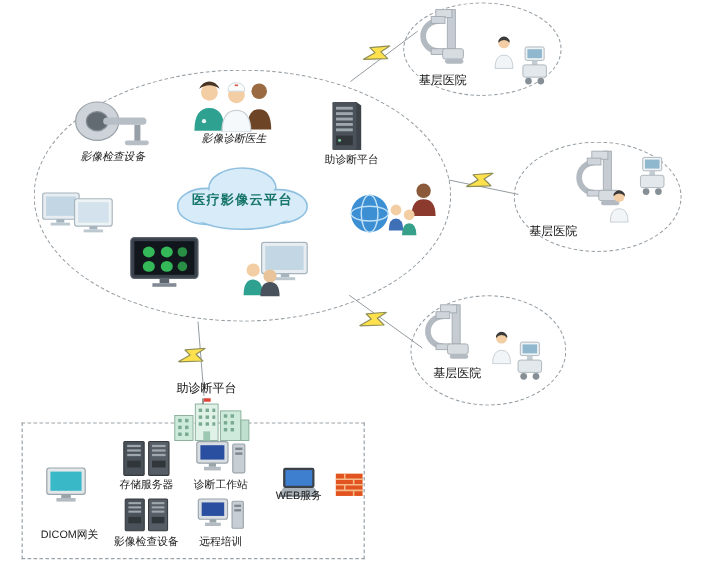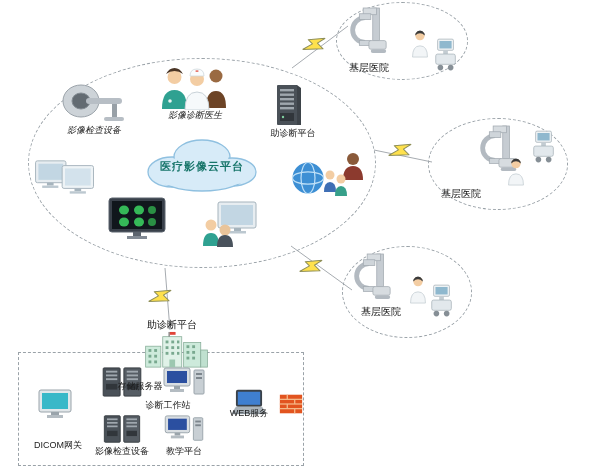--- a/index.html
+++ b/index.html
@@ -276,21 +276,21 @@
     <rect x="5" y="5" width="12" height="2" fill="#9fa7ae"></rect>
       <rect x="5" y="9" width="12" height="2" fill="#9fa7ae"></rect>
     <rect x="5" y="13" width="12" height="2" fill="#9fa7ae"></rect>
       <rect x="5" y="19" width="12" height="6" fill="#31363b"></rect>
     <rect x="24" y="2" width="18" height="30" rx="1" fill="#565d64" stroke="#343a3f"></rect>
     <rect x="27" y="5" width="12" height="2" fill="#9fa7ae"></rect>
       <rect x="27" y="9" width="12" height="2" fill="#9fa7ae"></rect>
     <rect x="27" y="13" width="12" height="2" fill="#9fa7ae"></rect>
       <rect x="27" y="19" width="12" height="6" fill="#31363b"></rect>
   </svg>
-  <div class="lbl" style="left:94px; top:381px; width:56px;margin-left:18px;">存储服务器</div>
+  <div class="lbl" style="left:94px; top:399px; width:56px;">存储服务器</div>
 
   <svg class="icon" style="left:100px; top:414px;" width="44" height="30" viewBox="0 0 44 34">
     <rect x="2" y="2" width="18" height="30" rx="1" fill="#4a5158" stroke="#343a3f"></rect>
     <rect x="5" y="5" width="12" height="2" fill="#9fa7ae"></rect>
       <rect x="5" y="9" width="12" height="2" fill="#9fa7ae"></rect>
     <rect x="5" y="13" width="12" height="2" fill="#9fa7ae"></rect>
       <rect x="5" y="19" width="12" height="6" fill="#31363b"></rect>
     <rect x="24" y="2" width="18" height="30" rx="1" fill="#565d64" stroke="#343a3f"></rect>
     <rect x="27" y="5" width="12" height="2" fill="#9fa7ae"></rect>
       <rect x="27" y="9" width="12" height="2" fill="#9fa7ae"></rect>
@@ -301,32 +301,32 @@
 
   <svg class="icon" style="left:160px; top:366px;" width="48" height="32" viewBox="0 0 44 32">
     <rect x="2" y="2" width="26" height="18" rx="2" fill="#d9dee2" stroke="#9aa4ab"></rect>
     <rect x="5" y="5" width="20" height="12" fill="#2b4fa0"></rect>
     <rect x="12" y="20" width="6" height="3" fill="#9aa4ab"></rect>
     <rect x="8" y="23" width="14" height="3" fill="#b4bcc2"></rect>
     <rect x="32" y="4" width="10" height="24" rx="1" fill="#c8cfd4" stroke="#9aa4ab"></rect>
     <rect x="34" y="7" width="6" height="2" fill="#7d868d"></rect>
     <rect x="34" y="11" width="6" height="2" fill="#7d868d"></rect>
   </svg>
-  <div class="lbl" style="left:140px; top:400px; width:56px;">诊断工作站</div>
+  <div class="lbl" style="left:156px; top:400px; width:56px;font-family:Liberation Mono, monospace;">诊断工作站</div>
 
   <svg class="icon" style="left:160px; top:414px;" width="48" height="30" viewBox="0 0 44 32">
     <rect x="2" y="2" width="26" height="18" rx="2" fill="#d9dee2" stroke="#9aa4ab"></rect>
     <rect x="5" y="5" width="20" height="12" fill="#2b4fa0"></rect>
     <rect x="12" y="20" width="6" height="3" fill="#9aa4ab"></rect>
     <rect x="8" y="23" width="14" height="3" fill="#b4bcc2"></rect>
     <rect x="32" y="4" width="10" height="24" rx="1" fill="#c8cfd4" stroke="#9aa4ab"></rect>
     <rect x="34" y="7" width="6" height="2" fill="#7d868d"></rect>
     <rect x="34" y="11" width="6" height="2" fill="#7d868d"></rect>
   </svg>
-  <div class="lbl" style="left:156px; top:446px; width:56px;">教学平台</div>
+  <div class="lbl" style="left:156px; top:446px; width:56px;">远程培训</div>
 
   <svg class="icon" style="left:226px; top:388px;" width="46" height="28" viewBox="0 0 44 30">
     <rect x="8" y="2" width="28" height="18" rx="2" fill="#3a4148"></rect>
     <rect x="10" y="4" width="24" height="14" fill="#3f7fd0"></rect>
     <path d="M4 26 L8 20 h28 l4 6 z" fill="#aab3ba"></path>
     <rect x="4" y="26" width="36" height="2" fill="#8a949c"></rect>
   </svg>
   <div class="lbl" style="left:224px; top:408px; width:50px;">WEB服务</div>
 
   <svg class="icon" style="left:278px; top:390px;" width="26" height="28" viewBox="0 0 28 30">

